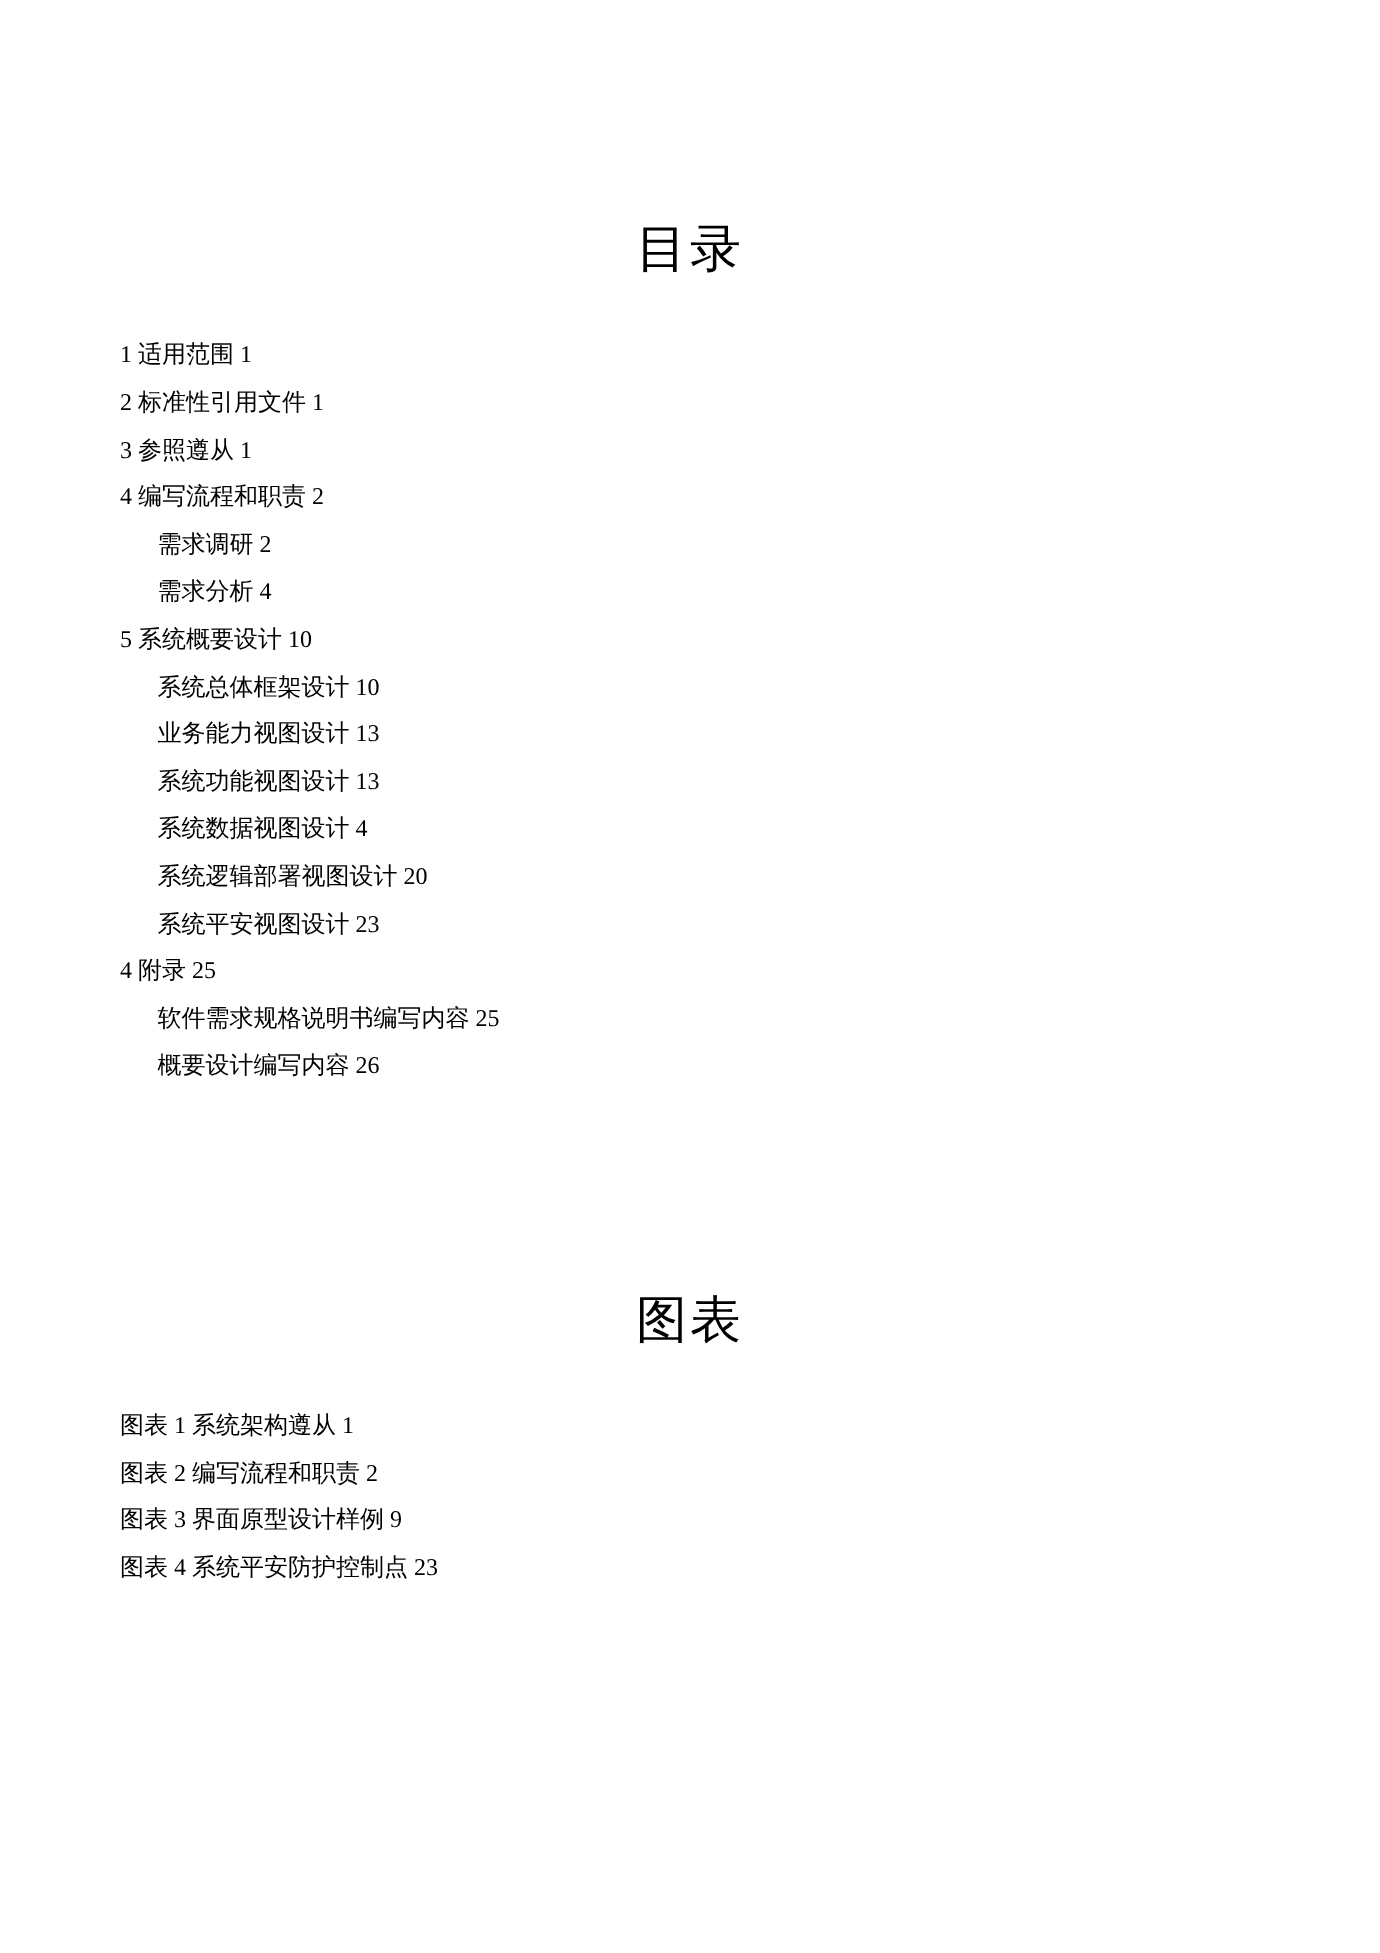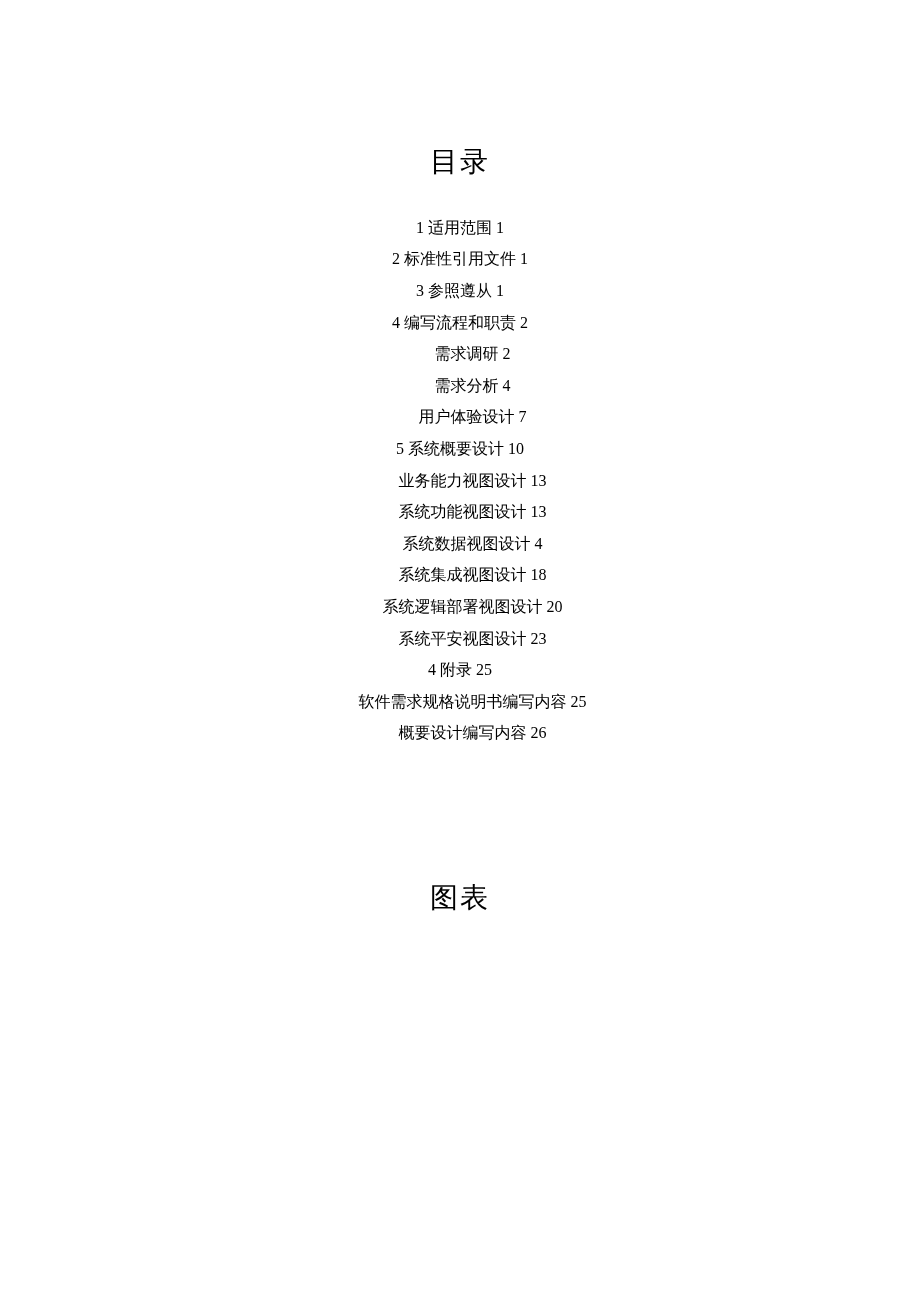--- a/index.html
+++ b/index.html
@@ -14,28 +14,27 @@
       font-size: 16px;
       line-height: 1.6;
     }
     .page {
       padding: 140px 80px 80px 80px;
       box-sizing: border-box;
       width: 920px;
     }
     h1.section-title {
       font-weight: 400;
-      font-size: 28px;
+      font-size: 34px;
       text-align: center;
       margin: 0 0 30px 0;
       letter-spacing: 2px;
     }
     .toc-block {
       margin-bottom: 60px;
-      text-align: center;
     }
     .entry {
       margin: 6px 0;
       font-size: 16px;
     }
     .entry.level-1 {
       margin-left: 0;
     }
     .entry.level-2 {
       margin-left: 25px;
@@ -57,32 +56,37 @@
 
   <h1 class="section-title">目录</h1>
 
   <div class="toc-block">
     <div class="entry level-1">1 适用范围 1</div>
     <div class="entry level-1">2 标准性引用文件 1</div>
     <div class="entry level-1">3 参照遵从 1</div>
     <div class="entry level-1">4 编写流程和职责 2</div>
     <div class="entry level-2">需求调研 2</div>
     <div class="entry level-2">需求分析 4</div>
-    <div class="entry level-2">用户体验设计 7</div>
     <div class="entry level-1">5 系统概要设计 10</div>
+    <div class="entry level-2">系统总体框架设计 10</div>
     <div class="entry level-2">业务能力视图设计 13</div>
     <div class="entry level-2">系统功能视图设计 13</div>
     <div class="entry level-2">系统数据视图设计 4</div>
-    <div class="entry level-2">系统集成视图设计 18</div>
     <div class="entry level-2">系统逻辑部署视图设计 20</div>
     <div class="entry level-2">系统平安视图设计 23</div>
     <div class="entry level-1">4 附录 25</div>
     <div class="entry level-2">软件需求规格说明书编写内容 25</div>
     <div class="entry level-2">概要设计编写内容 26</div>
   </div>
 
   <div class="spacer"></div>
 
   <h1 class="section-title">图表</h1>
+  <div class="fig-list toc-block">
+    <div class="entry">图表 1 系统架构遵从 1</div>
+    <div class="entry">图表 2 编写流程和职责 2</div>
+    <div class="entry">图表 3 界面原型设计样例 9</div>
+    <div class="entry">图表 4 系统平安防护控制点 23</div>
+  </div>
 
   <div class="spacer"></div>
 
 </div>
 
 </body></html>

